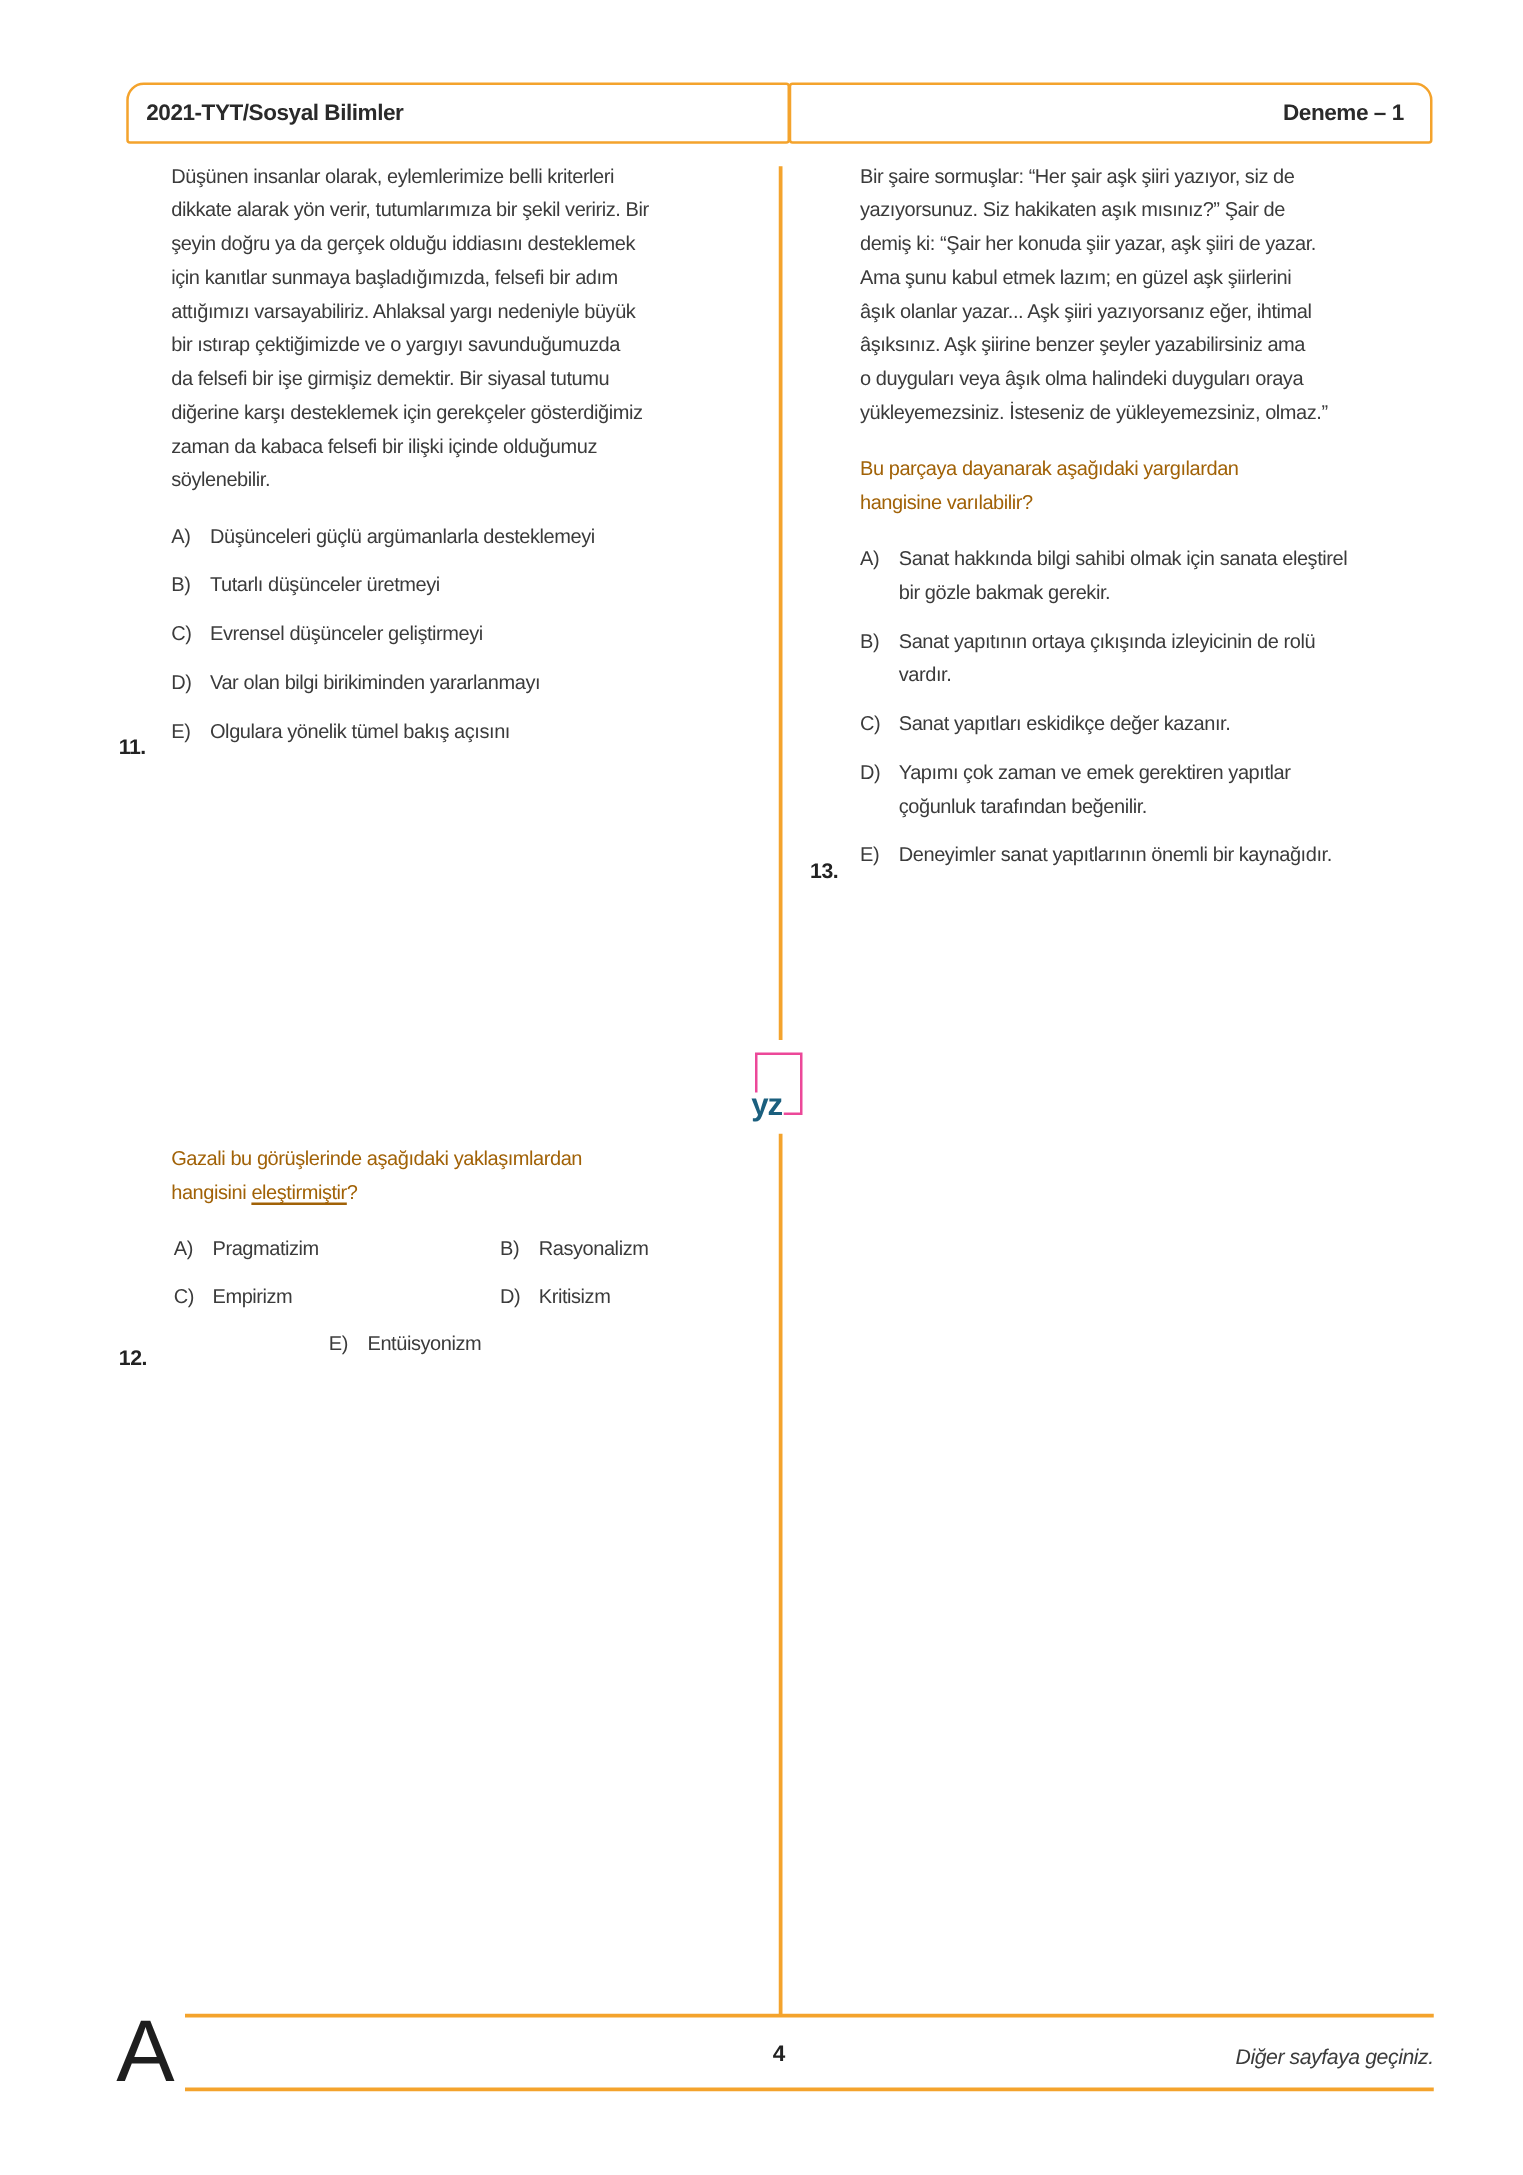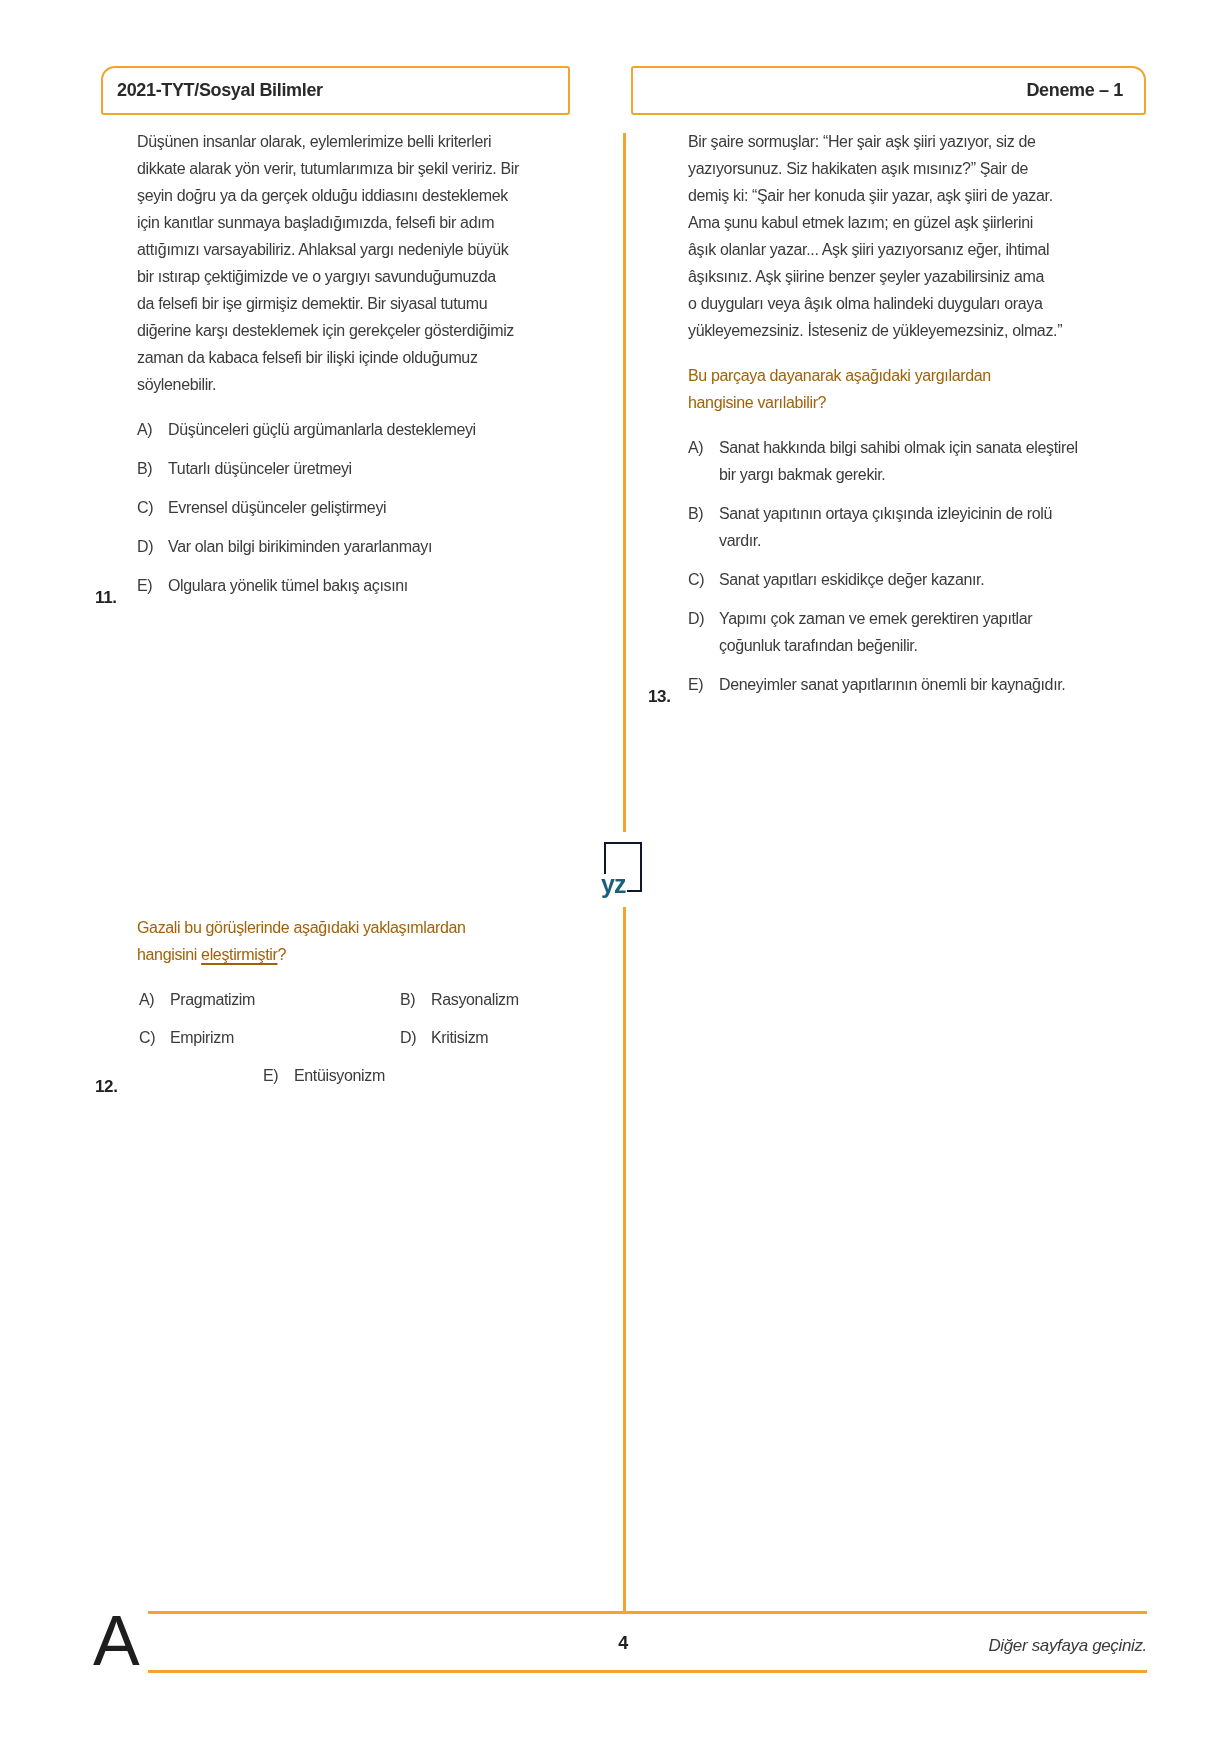--- a/index.html
+++ b/index.html
@@ -16,21 +16,21 @@
   }
   
   .hbox{
     position:absolute;top:66px;height:49px;
     border:2.5px solid #F4A32C;
     display:flex;align-items:center;
     font-weight:bold;font-size:18px;color:#2a2a2a;
     box-sizing:border-box;
   }
   .hbox-left{
-    left:101px;width:469px;
+    left:101px;width:531px;
     border-radius:14px 3px 3px 3px;
     padding-left:14px;
   }
   .hbox-right{
     left:631px;width:515px;
     border-radius:3px 14px 3px 3px;
     justify-content:flex-end;
     padding-right:21px;
   }
   
@@ -65,21 +65,21 @@
   .opt-text{flex:1 1 auto;min-width:0;}
   
   .opt-grid-row{display:flex;margin-bottom:11px;}
   .opt-cell{display:flex;}
   .opt-cell.c1{width:261px;flex:0 0 261px;}
   .opt-cell.center{margin-left:126px;}
   .opt-pad{width:2px;flex:0 0 2px;}
   
   .logo{
     position:absolute;left:604px;top:842px;width:38px;height:50px;
-    border:2px solid #0f172a;box-sizing:border-box;background:#ffffff;
+    border:2px solid #ec4899;box-sizing:border-box;background:#ffffff;
   }
   .logo .yz{
     position:absolute;left:-5px;bottom:-5px;
     background:#ffffff;
     color:#1B5F7E;font-weight:bold;font-size:25px;line-height:21px;
     letter-spacing:-1px;
     padding:0 2px 0 0;
   }
   
   .hline{position:absolute;left:148px;width:999px;height:3px;background:#F4A32C;}
@@ -207,21 +207,21 @@
 âşık olanlar yazar... Aşk şiiri yazıyorsanız eğer, ihtimal
 âşıksınız. Aşk şiirine benzer şeyler yazabilirsiniz ama
 o duyguları veya âşık olma halindeki duyguları oraya
 yükleyemezsiniz. İsteseniz de yükleyemezsiniz, olmaz.”</div>
         <div class="q-prompt pre">Bu parçaya dayanarak aşağıdaki yargılardan
 hangisine varılabilir?</div>
         <div class="options">
           <div class="opt">
               <div class="opt-letter">A)</div>
               <div class="opt-text pre">Sanat hakkında bilgi sahibi olmak için sanata eleştirel
-bir yargı bakmak gerekir.</div>
+bir gözle bakmak gerekir.</div>
             </div>
           <div class="opt">
               <div class="opt-letter">B)</div>
               <div class="opt-text pre">Sanat yapıtının ortaya çıkışında izleyicinin de rolü
 vardır.</div>
             </div>
           <div class="opt">
               <div class="opt-letter">C)</div>
               <div class="opt-text pre">Sanat yapıtları eskidikçe değer kazanır.</div>
             </div>

